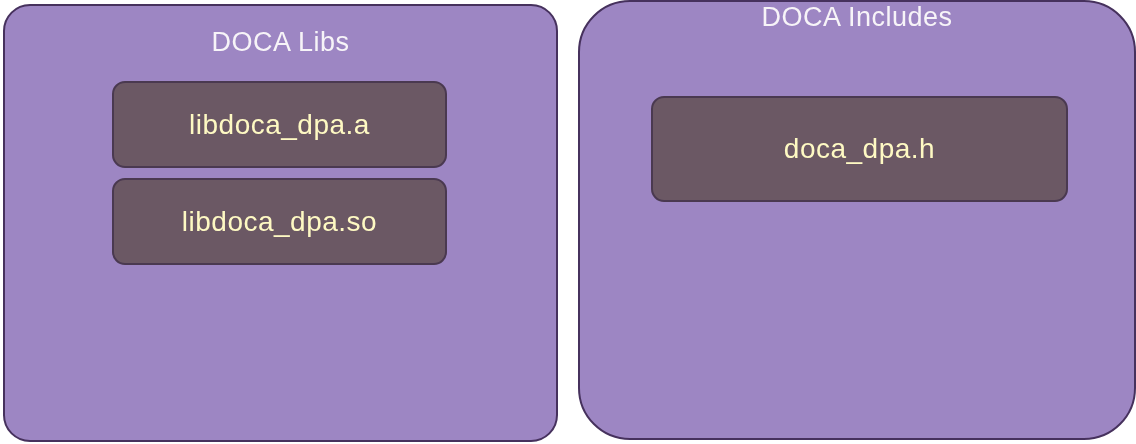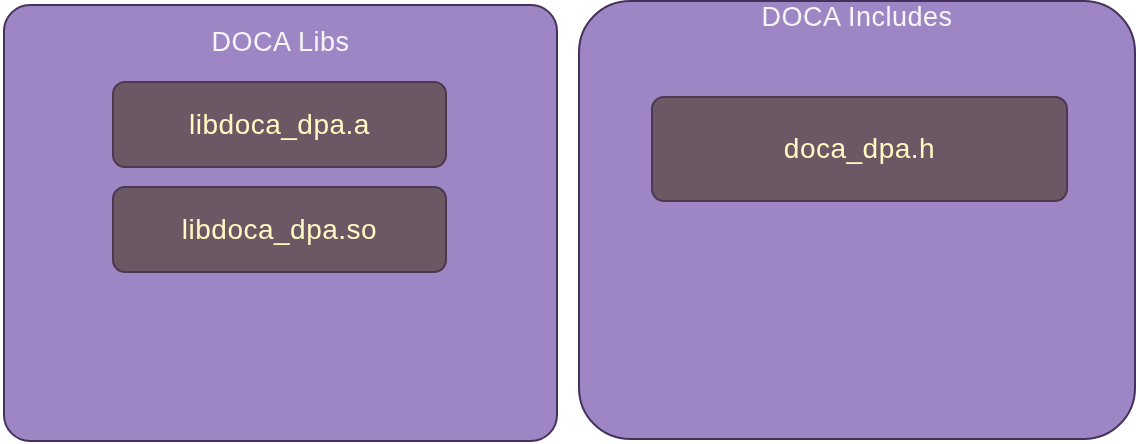--- a/index.html
+++ b/index.html
@@ -53,21 +53,21 @@
     border: 2px solid #4a3950;
     border-radius: 13px;
     color: #fef9c3;
     font-size: 28px;
     display: flex;
     align-items: center;
     justify-content: center;
     letter-spacing: 0.5px;
   }
   .node-lib-a  { left: 107px; top: 75px;  width: 335px; height: 87px; }
-  .node-lib-so { left: 107px; top: 180px; width: 335px; height: 87px; }
+  .node-lib-so { left: 107px; top: 172px; width: 335px; height: 87px; }
   .node-header { left: 71px;  top: 94px;  width: 417px; height: 106px; }
 </style>
 </head>
 <body>
 
 <div class="canvas">
 
   <section class="panel panel-left">
     <h2 class="panel-title">DOCA Libs</h2>
     <div class="node node-lib-a">

